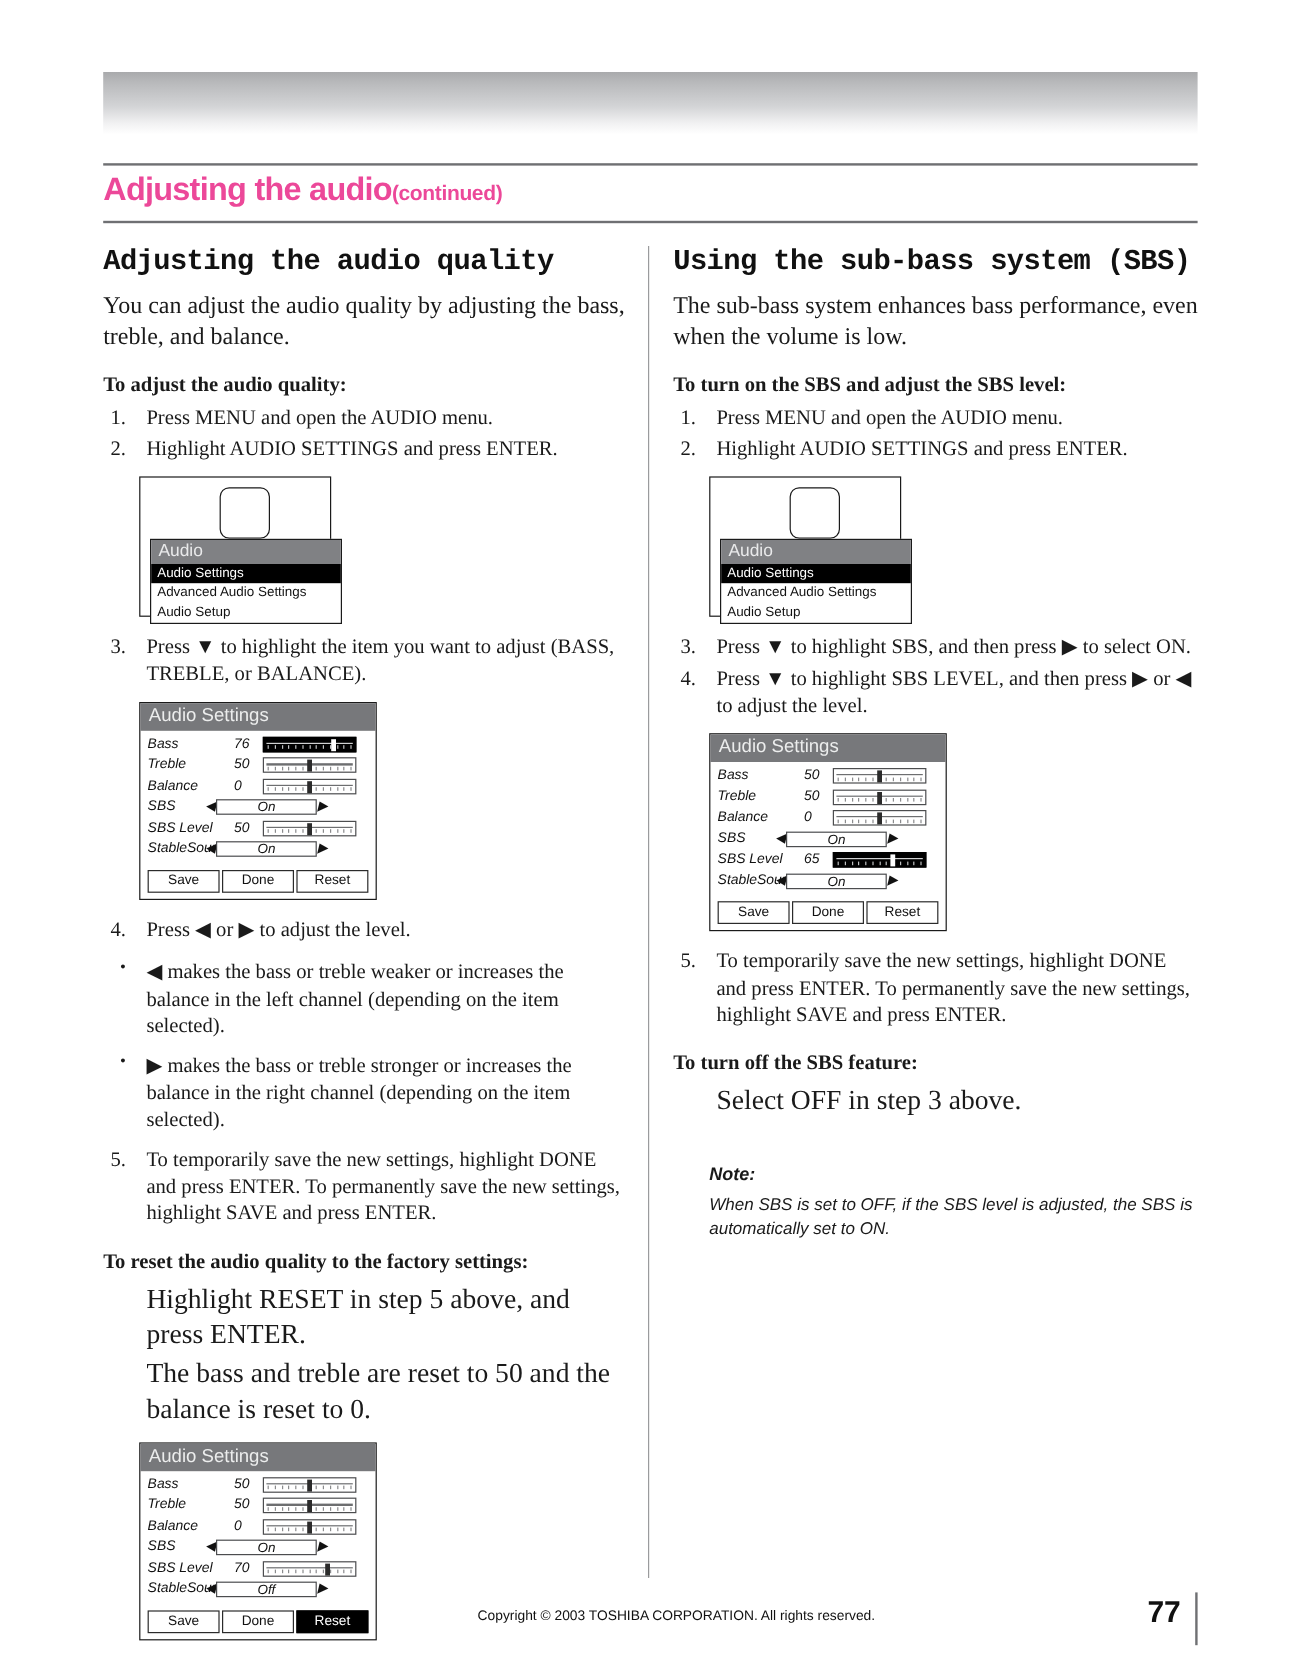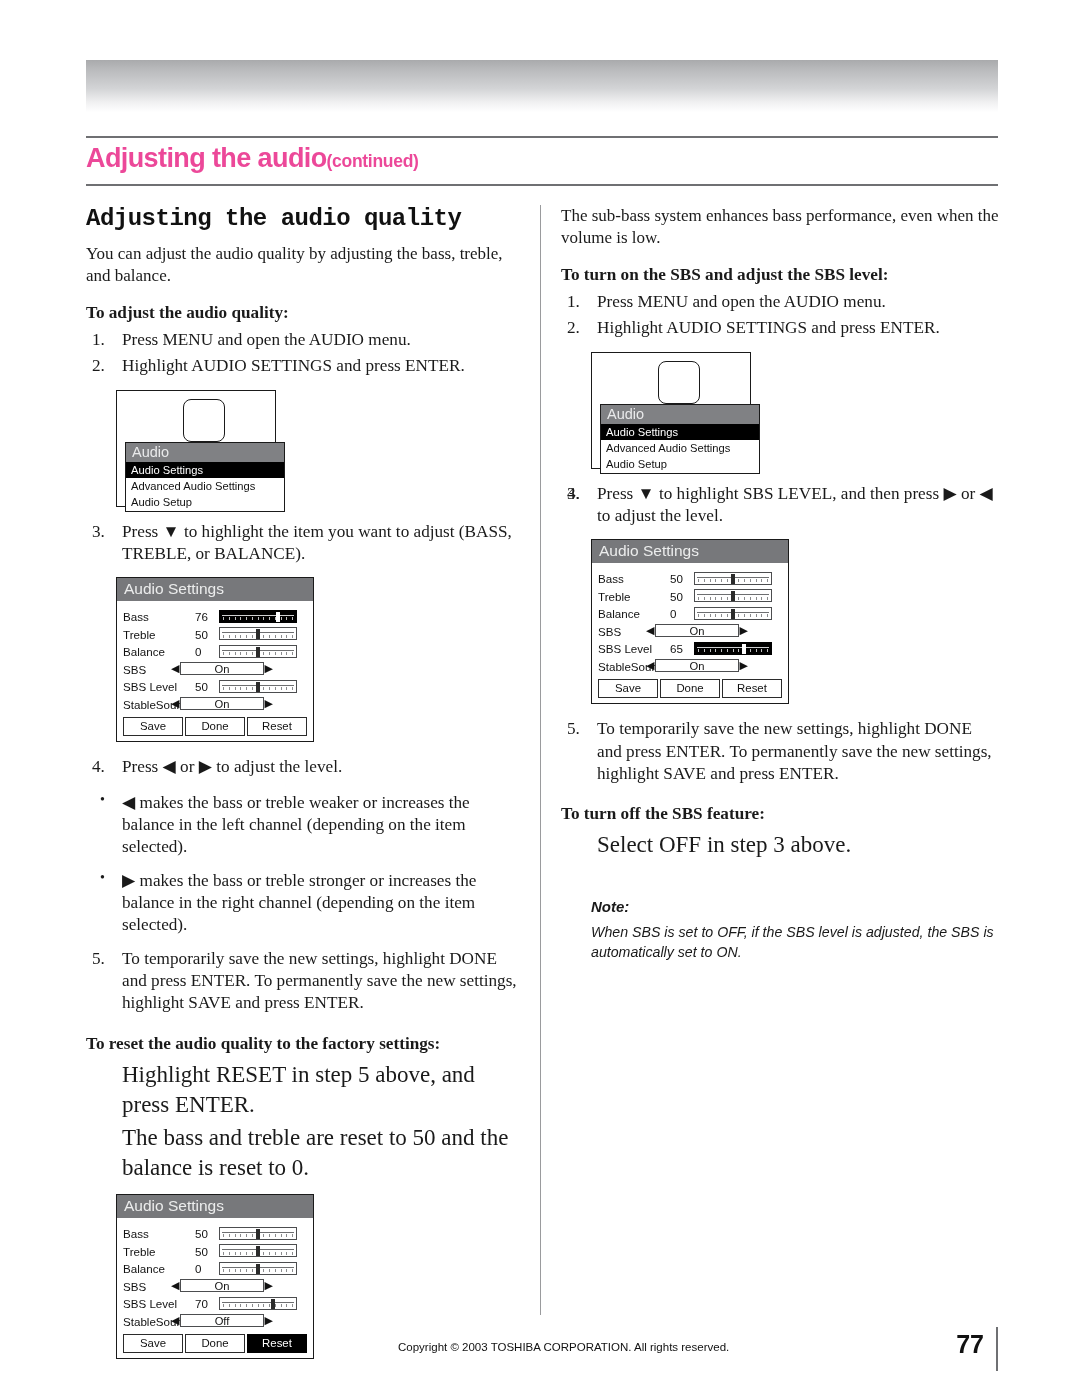--- a/index.html
+++ b/index.html
@@ -101,21 +101,21 @@
 
   h2.sec {
     font-family: Liberation Mono, monospace;
     font-weight: bold;
     font-size: 24px;
     letter-spacing: -0.5px;
     margin: 0 0 11px 0;
     color: #111;
   }
   p.body {
-    font-size: 17px;
+    font-size: 20px;
     line-height: 1.29;
     margin: 0 0 16px 0;
   }
   h3.sub {
     font-size: 17.2px;
     font-weight: bold;
     margin: 0 0 6px 0;
   }
   ol.steps {
     margin: 0;
@@ -248,23 +248,24 @@
     color: #eceded;
     font-size: 15.5px;
     padding: 2px 7px 3px 7px;
     line-height: 1.15;
   }
   .as-rows {
     padding: 5px 6px 4px 6px;
   }
   .as-row {
     display: flex;
-    align-items: flex-end;
+    align-items: flex-start;
     height: 16.5px;
     margin-bottom: 1px;
+    font-style: italic;
   }
   .as-label {
     width: 72px;
     font-size: 11.6px;
     color: #111;
     line-height: 1;
   }
   .as-value {
     width: 24px;
     font-size: 11.6px;
@@ -713,20 +714,21 @@
             <span class="as-btn">Done</span>
             <span class="as-btn sel">Reset</span>
           </div>
       </div>
     </div>
 
   </div>
 
   <div class="col col-right">
 
+    <h2 class="sec">Using the sub-bass system (SBS)</h2>
     <p class="body">The sub-bass system enhances bass performance, even when the volume is low.</p>
 
     <h3 class="sub">To turn on the SBS and adjust the SBS level:</h3>
     <ol class="steps">
       <li>
         <span class="num">1.</span>
         <span>Press MENU and open the AUDIO menu.</span>
       </li>
       <li>
         <span class="num">2.</span>
@@ -742,20 +744,21 @@
           <div class="menu-item sel">Audio Settings</div>
           <div class="menu-item">Advanced Audio Settings</div>
           <div class="menu-item">Audio Setup</div>
         </div>
       </div>
     </div>
 
     <ol class="steps">
       <li>
         <span class="num">3.</span>
+        <span>Press ▼ to highlight SBS, and then press ▶ to select ON.</span>
       </li>
       <li>
         <span class="num">4.</span>
         <span>Press ▼ to highlight SBS LEVEL, and then press ▶ or ◀ to adjust the level.</span>
       </li>
     </ol>
 
     <div class="osd-wrap">
       <div class="audio-settings">
         <div class="as-title">Audio Settings</div>

